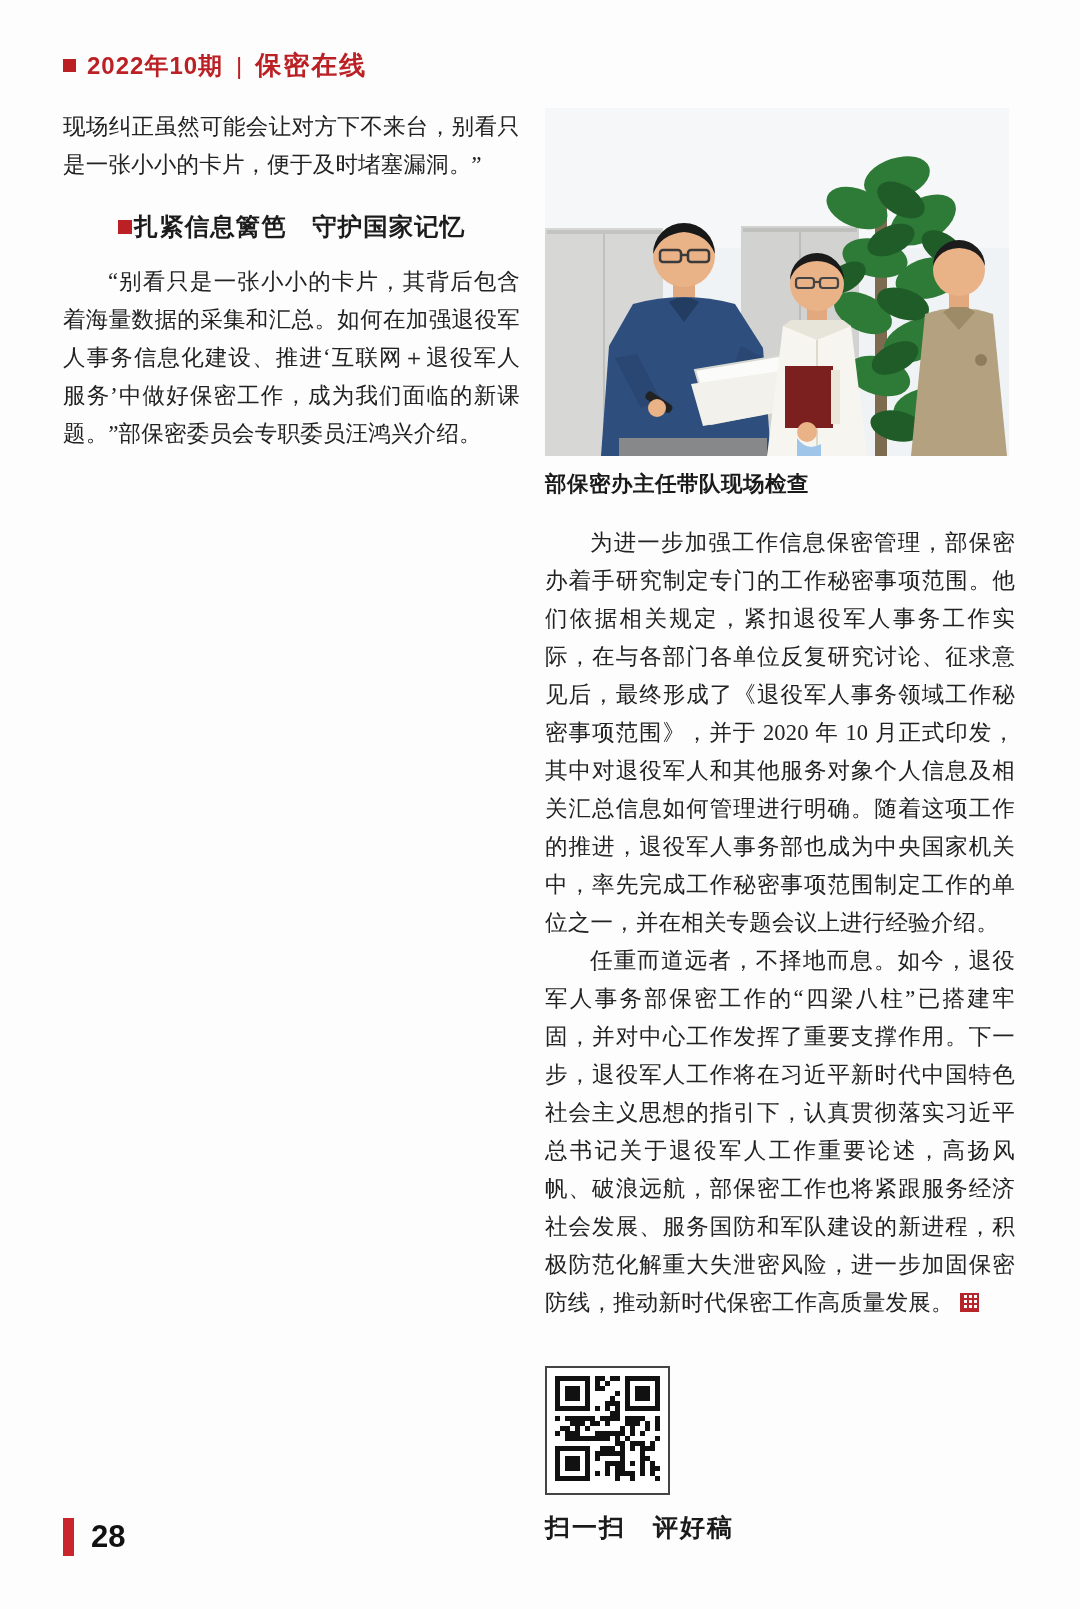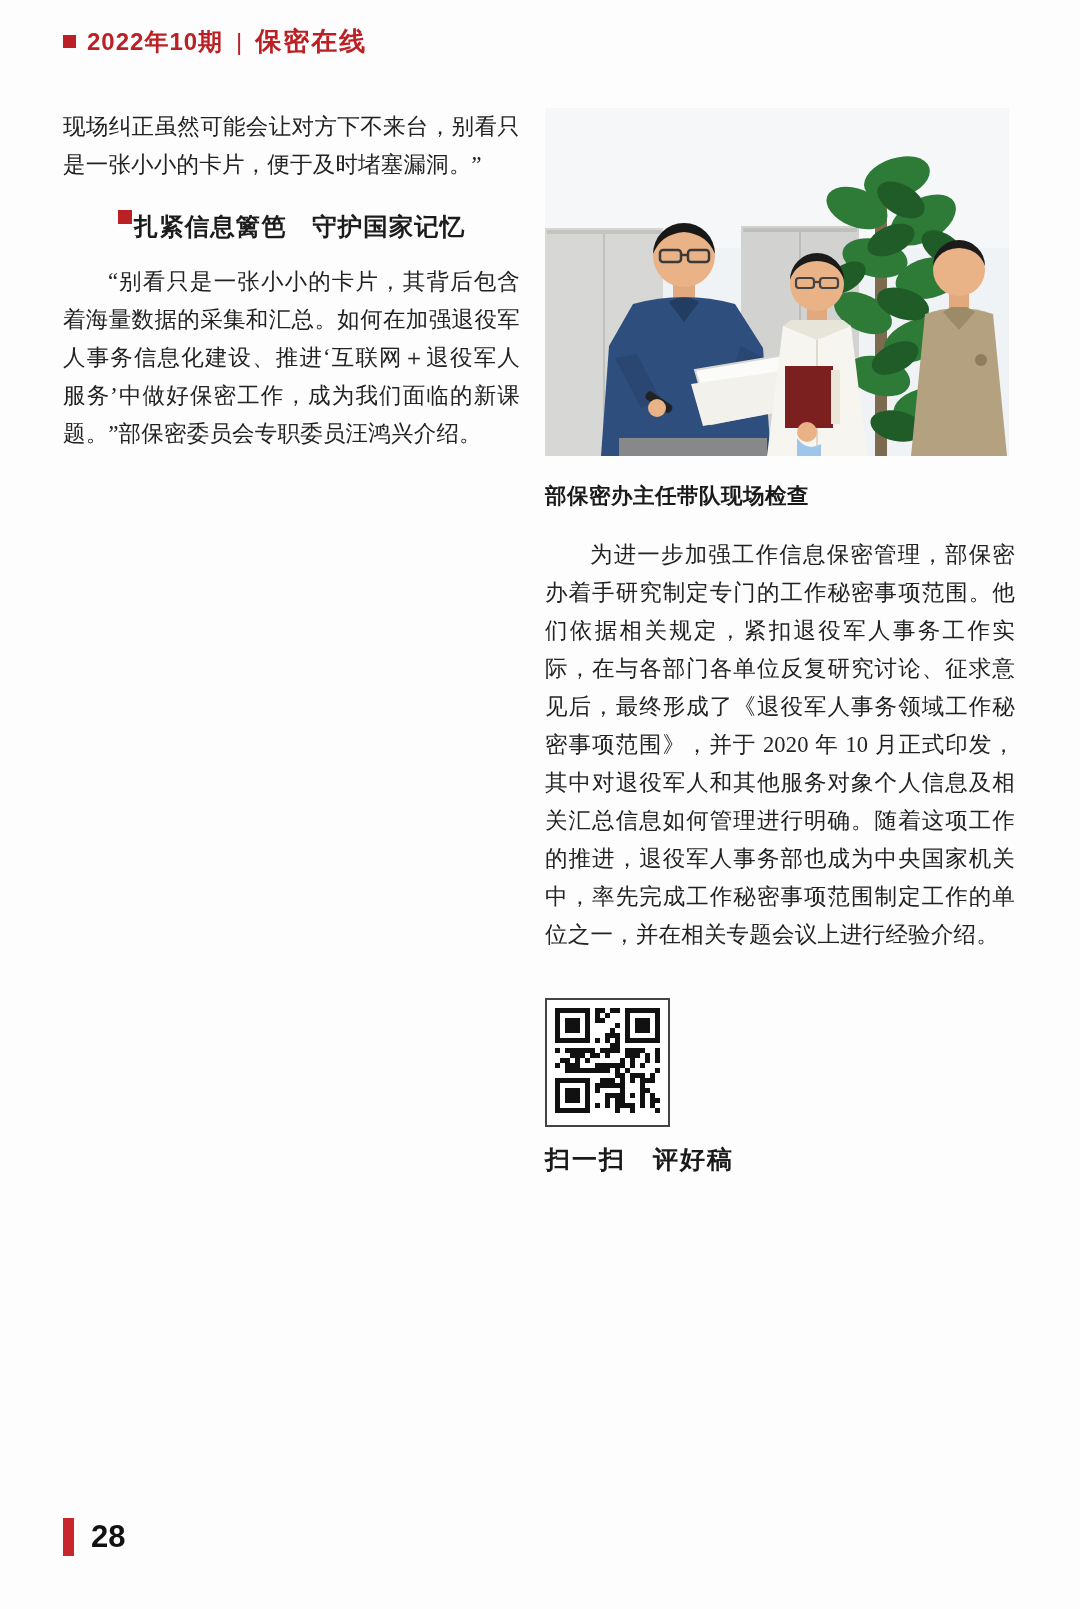--- a/index.html
+++ b/index.html
@@ -8,21 +8,21 @@
     position:relative;
     width:1080px; height:1609px;
     margin:0 auto;
     background:#fdfdfd;
     overflow:hidden;
     font-family:"Liberation Serif","DejaVu Serif",serif;
     color:#222;
   }
   
   .mag-header {
-    position:absolute; left:63px; top:24px;
+    position:absolute; left:63px; top:48px;
     display:flex; align-items:center; gap:11px;
     font-family:"Liberation Sans","DejaVu Sans",sans-serif;
     color:#bb2025;
   }
   .red-square { width:13px; height:13px; background:#bb2025; display:inline-block; }
   .mag-issue { font-size:24px; font-weight:600; letter-spacing:1px; }
   .mag-sep   { font-size:24px; font-weight:400; margin:0 2px; }
   .mag-name  { font-size:26px; font-weight:bold; letter-spacing:2px; }
   
   .col-left {
@@ -33,30 +33,30 @@
   }
   .body-para {
     font-size:22.5px; line-height:38px;
     text-align:justify; text-justify:inter-ideograph;
     letter-spacing:0.2px;
   }
   .indent { text-indent:2em; }
   
   .section-heading {
     margin:26px 0 20px 0;
-    display:flex; justify-content:center; gap:2px;
+    display:flex; align-items:center; justify-content:center; gap:2px;
     font-family:"Liberation Sans","DejaVu Sans",sans-serif;
     font-weight:bold; font-size:24.5px; color:#1c1c1c;
     letter-spacing:1px;
   }
   .section-heading .red-square { width:14px; height:14px; }
   
   .photo-wrap { width:464px; height:348px; overflow:hidden; background:#eef1f3; }
   .photo-caption {
-    margin-top:25px;
+    margin-top:13px;
     font-family:"Liberation Sans","DejaVu Sans",sans-serif;
     font-weight:bold; font-size:21.5px; color:#1a1a1a;
     letter-spacing:0.5px;
   }
   .col-right .body-para.first { margin-top:26px; }
   
   .seal {
     display:inline-block; width:19px; height:19px;
     border:2px solid #b5252a; vertical-align:-2px; margin-left:6px;
     background:
@@ -189,20 +189,21 @@
           <path d="M388 158 a26 26 0 0 1 52 0 q-6 -17 -26 -18 q-20 1 -26 18 z" fill="#1c1c1c"></path>
           <path d="M380 206 Q414 194 448 206 L462 348 L366 348 Z" fill="#b3a180"></path>
           <path d="M398 204 L414 222 L430 204 L422 199 L406 199 Z" fill="#9d8a66"></path>
           <circle cx="436" cy="252" r="6" fill="#8e7c5c"></circle>
         </g>
       </svg>
     </div>
     <div class="photo-caption">部保密办主任带队现场检查</div>
 
     <p class="body-para indent first">为进一步加强工作信息保密管理，部保密办着手研究制定专门的工作秘密事项范围。他们依据相关规定，紧扣退役军人事务工作实际，在与各部门各单位反复研究讨论、征求意见后，最终形成了《退役军人事务领域工作秘密事项范围》，并于 2020 年 10 月正式印发，其中对退役军人和其他服务对象个人信息及相关汇总信息如何管理进行明确。随着这项工作的推进，退役军人事务部也成为中央国家机关中，率先完成工作秘密事项范围制定工作的单位之一，并在相关专题会议上进行经验介绍。</p>
+    <p class="body-para indent"><span>任重而道远者，不择地而息。如今，退役军人事务部保密工作的“四梁八柱”已搭建牢固，并对中心工作发挥了重要支撑作用。下一步，退役军人工作将在习近平新时代中国特色社会主义思想的指引下，认真贯彻落实习近平总书记关于退役军人工作重要论述，高扬风帆、破浪远航，部保密工作也将紧跟服务经济社会发展、服务国防和军队建设的新进程，积极防范化解重大失泄密风险，进一步加固保密防线，推动新时代保密工作高质量发展。</span><span class="seal"></span></p>
 
     <div class="qr-block">
       <span class="qr-frame">
         <svg id="qr-svg" width="105" height="105" viewBox="0 0 105 105">
             <rect x="0" y="0" width="5" height="5" fill="#111"></rect>
             <rect x="5" y="0" width="5" height="5" fill="#111"></rect>
             <rect x="10" y="0" width="5" height="5" fill="#111"></rect>
             <rect x="15" y="0" width="5" height="5" fill="#111"></rect>
             <rect x="20" y="0" width="5" height="5" fill="#111"></rect>
             <rect x="25" y="0" width="5" height="5" fill="#111"></rect>

